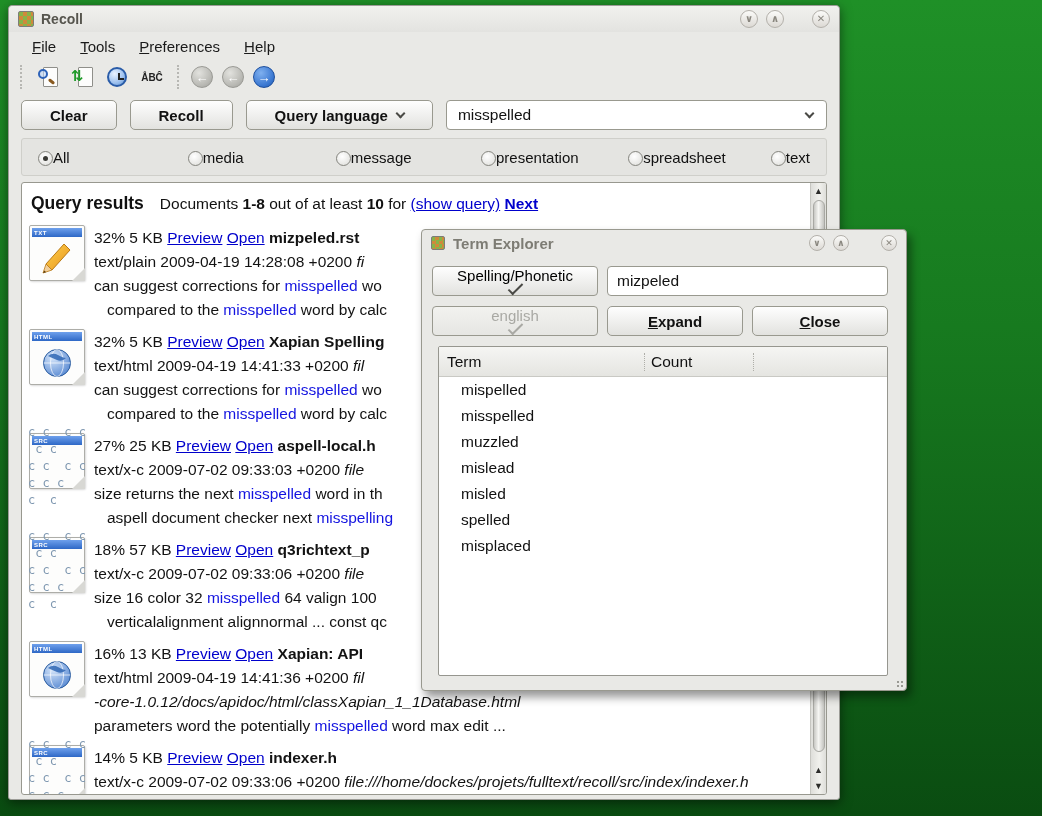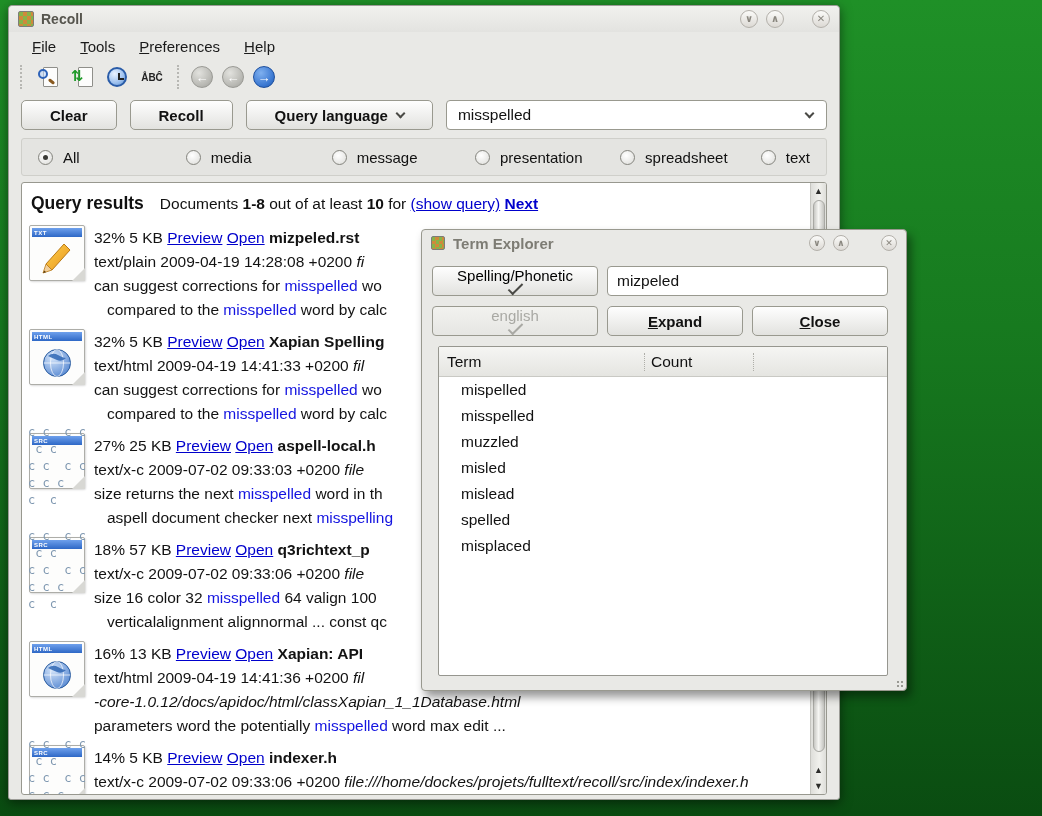--- a/index.html
+++ b/index.html
@@ -60,21 +60,21 @@
   .combo { gap:9px; }
   .chev { width:7px; height:7px; border-right:2px solid #4a4a46; border-bottom:2px solid #4a4a46;
     transform:rotate(45deg); margin-top:-4px; }
   .query-combo { flex:1; height:30px; background:#fff; border:1px solid #99998f; border-radius:4px;
     display:flex; align-items:center; padding:0 11px; position:relative; }
   .query-input { border:none; outline:none; flex:1; font-size:15.5px; font-family:inherit; background:transparent; color:#111; }
   .query-combo .chev { margin-right:2px; }
 
   .filterrow { margin:2px 12px 0; height:38px; background:#e4e4e1; border:1px solid #cfcfca; border-radius:3px;
     display:flex; align-items:center; padding:0 16px; font-size:15px; color:#111; }
-  .filter-item { display:flex; align-items:center; gap:10px; }
+  .filter-item { display:flex; align-items:flex-end; }
   .filter-item:nth-child(1){ width:170px; } .filter-item:nth-child(2){ width:168px; }
   .filter-item:nth-child(3){ width:165px; } .filter-item:nth-child(4){ width:167px; }
   .filter-item:nth-child(5){ width:162px; }
   .radio { width:15px; height:15px; border-radius:50%; border:1px solid #84847e;
     background:radial-gradient(circle at 40% 35%, #ffffff, #dcdcd8); position:relative; flex:none; }
   .radio.checked::after { content:""; position:absolute; left:4px; top:4px; width:5px; height:5px; border-radius:50%; background:#3a3a36; }
 
   
   .resultsframe { flex:1; margin:6px 12px 4px; background:#fff; border:1px solid #98988f; border-radius:3px;
     position:relative; overflow:hidden; }
@@ -395,22 +395,22 @@
     </div>
     <div class="dlg-table">
       <div class="thead">
         <span class="th term">Term</span>
         <span class="th count">Count</span>
       </div>
       <div>
           <div class="trow"><span>mispelled</span><span class="tc-count"></span></div>
           <div class="trow"><span>misspelled</span><span class="tc-count"></span></div>
           <div class="trow"><span>muzzled</span><span class="tc-count"></span></div>
+          <div class="trow"><span>mislead</span><span class="tc-count"></span></div>
           <div class="trow"><span>misled</span><span class="tc-count"></span></div>
-          <div class="trow"><span>mislead</span><span class="tc-count"></span></div>
           <div class="trow"><span>spelled</span><span class="tc-count"></span></div>
           <div class="trow"><span>misplaced</span><span class="tc-count"></span></div>
         </div>
     </div>
     <span class="grip"></span>
   </div>
 
 </div>
 
 </body></html>

